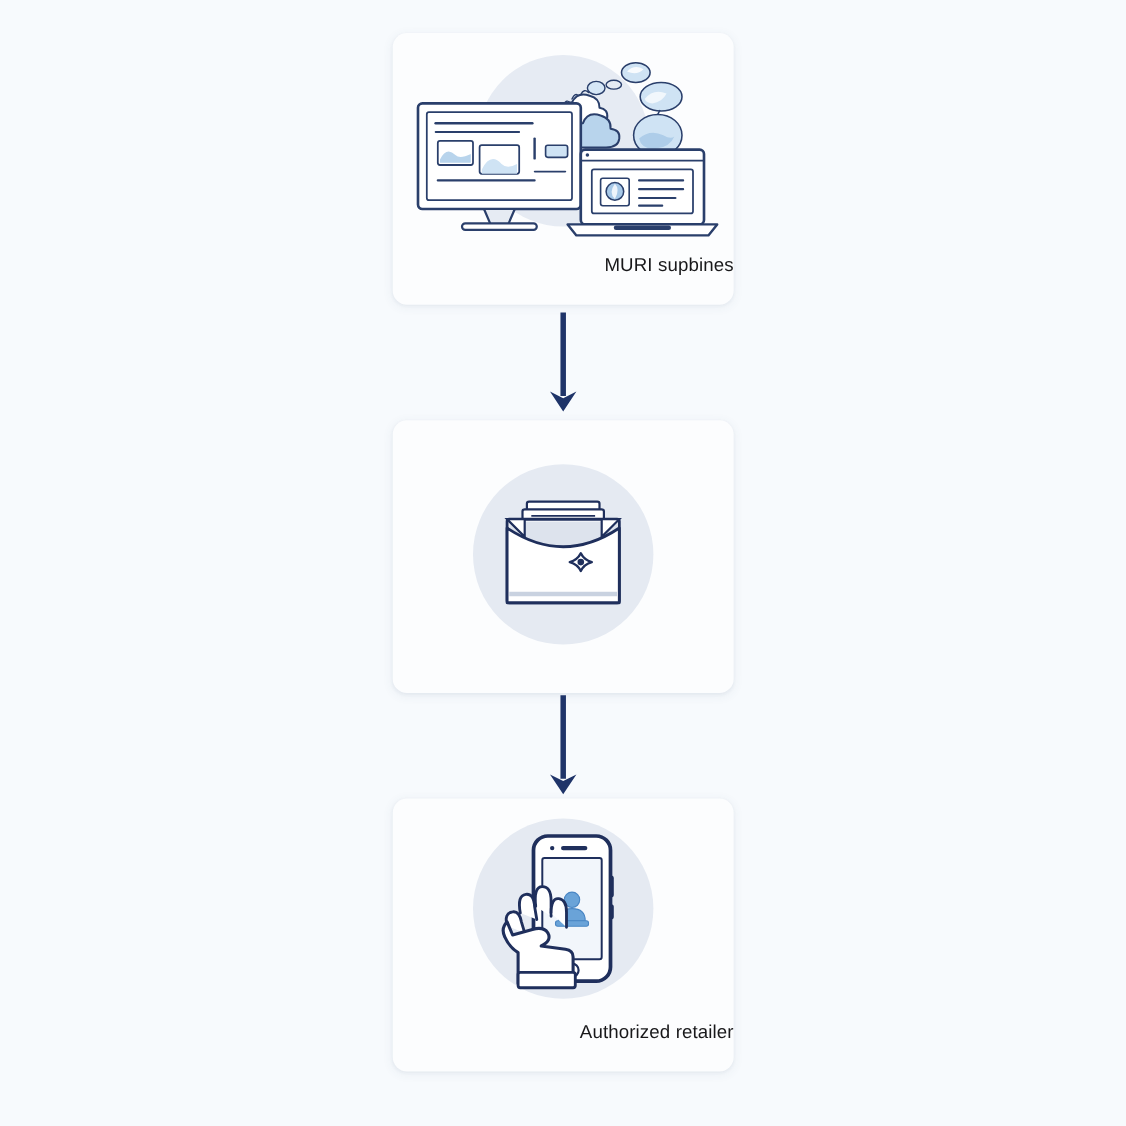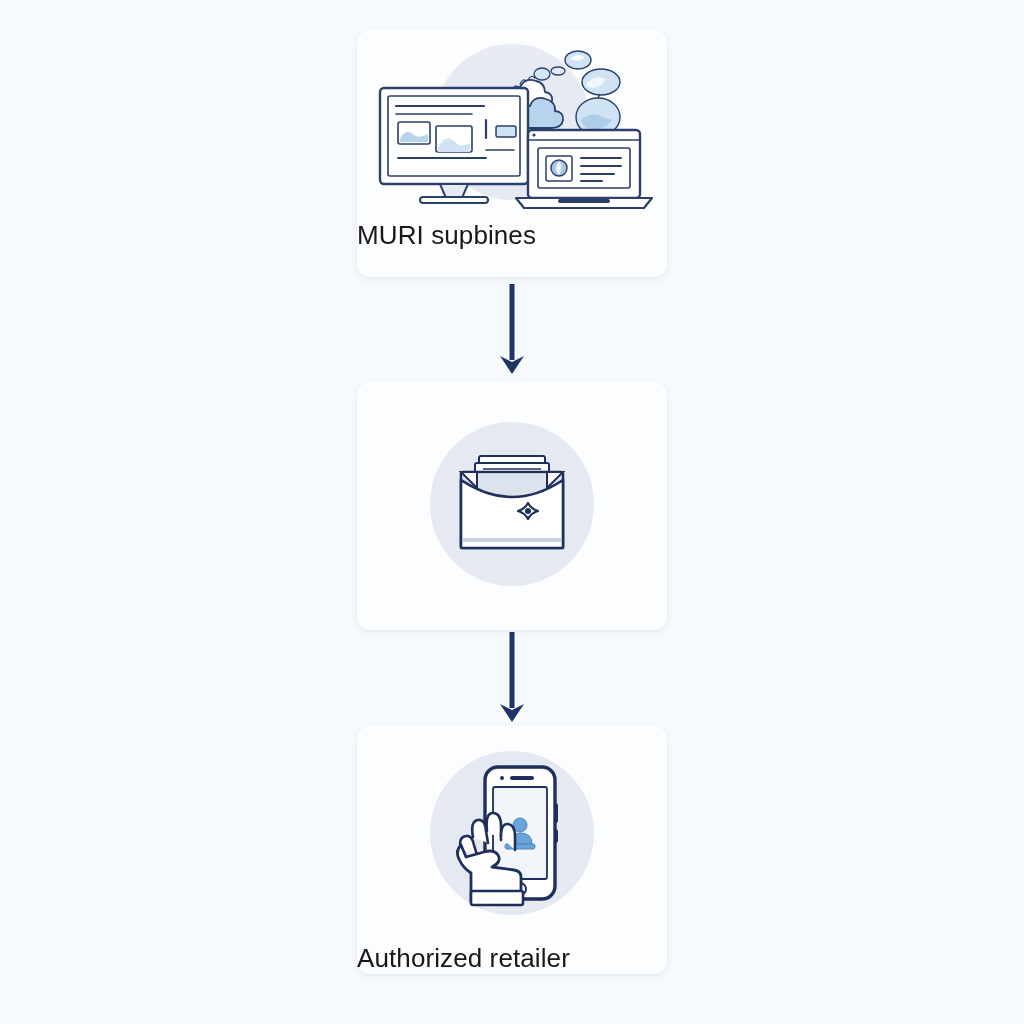--- a/index.html
+++ b/index.html
@@ -39,35 +39,35 @@
   }
   .card-art {
     width: 100%;
     flex: 1 1 auto;
     display: flex;
     align-items: center;
     justify-content: center;
     position: relative;
   }
   .card-label {
-    font-size: 26px;
+    font-size: 17px;
     color: #18181a;
     letter-spacing: 0.1px;
-    text-align: left;
+    text-align: right;
     width: 100%;
     font-weight: 400;
   }
 
   
   .card-1 { height: 247px; }
   .card-1 .card-label { padding-bottom: 26px; }
   .card-2 { height: 248px; }
   .card-2 .card-label { padding-bottom: 26px; }
   .card-3 { height: 248px; }
-  .card-3 .card-label { }
+  .card-3 .card-label { padding-bottom: 25px; }
 
   
   .arrow {
     width: 40px;
     height: 100px;
     display: block;
   }
   .arrow-wrap {
     display: flex;
     align-items: center;

